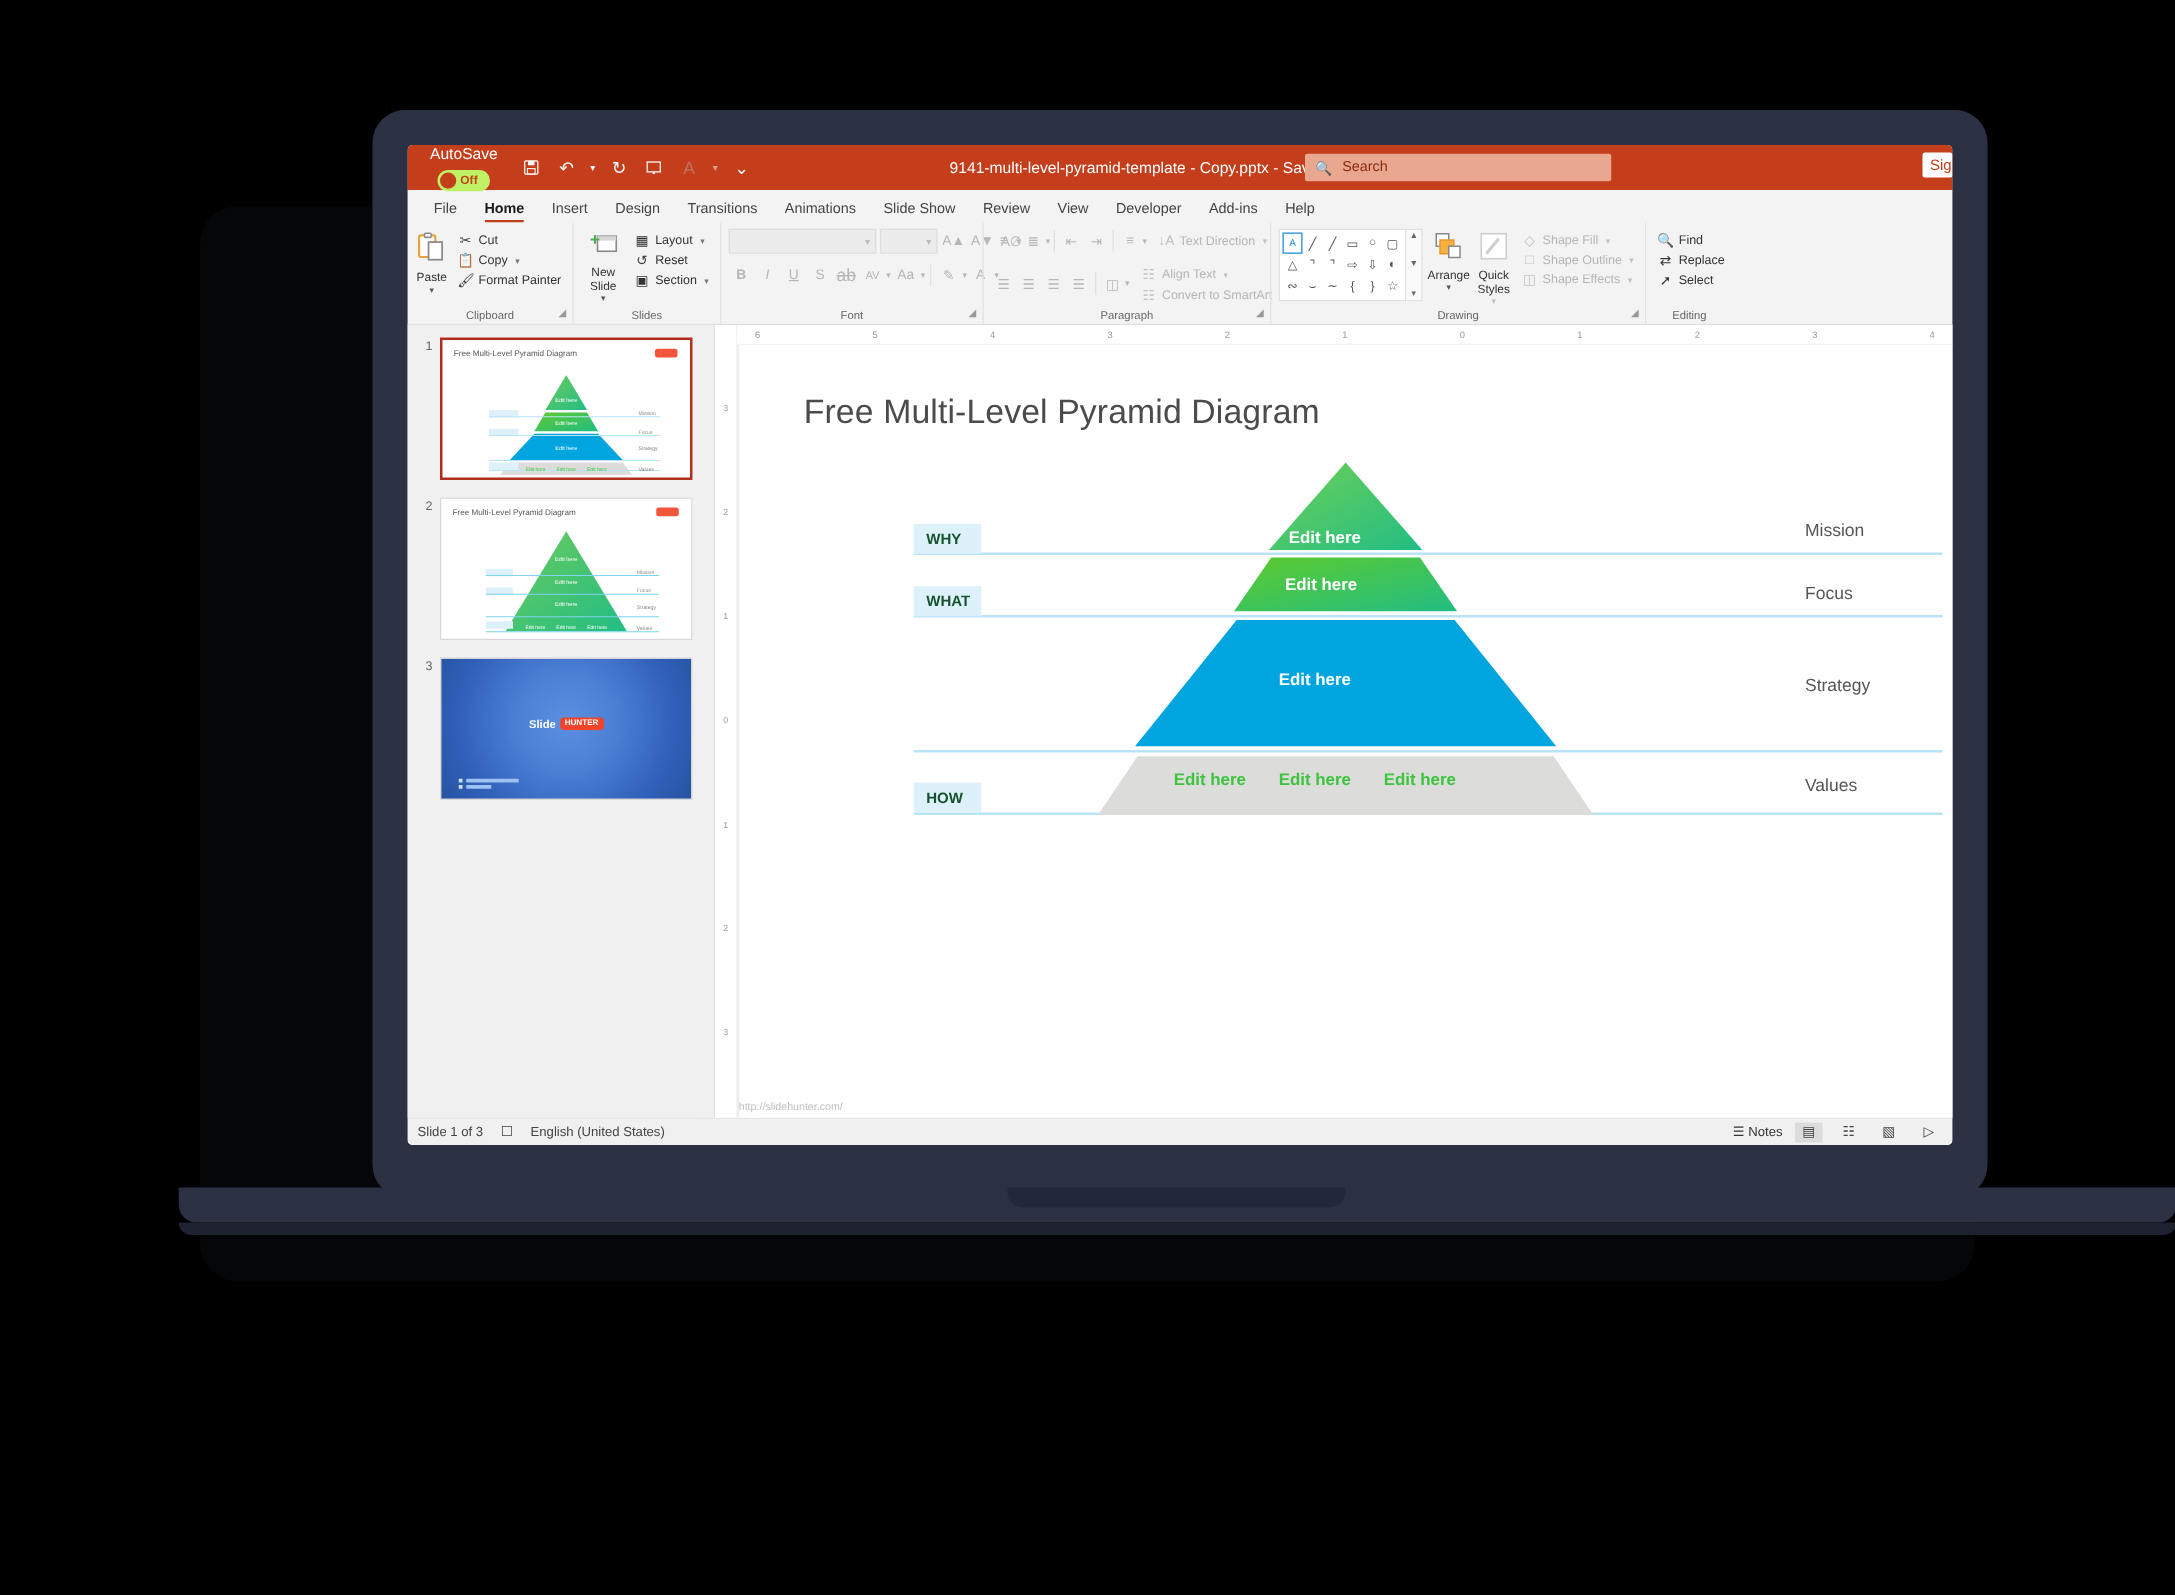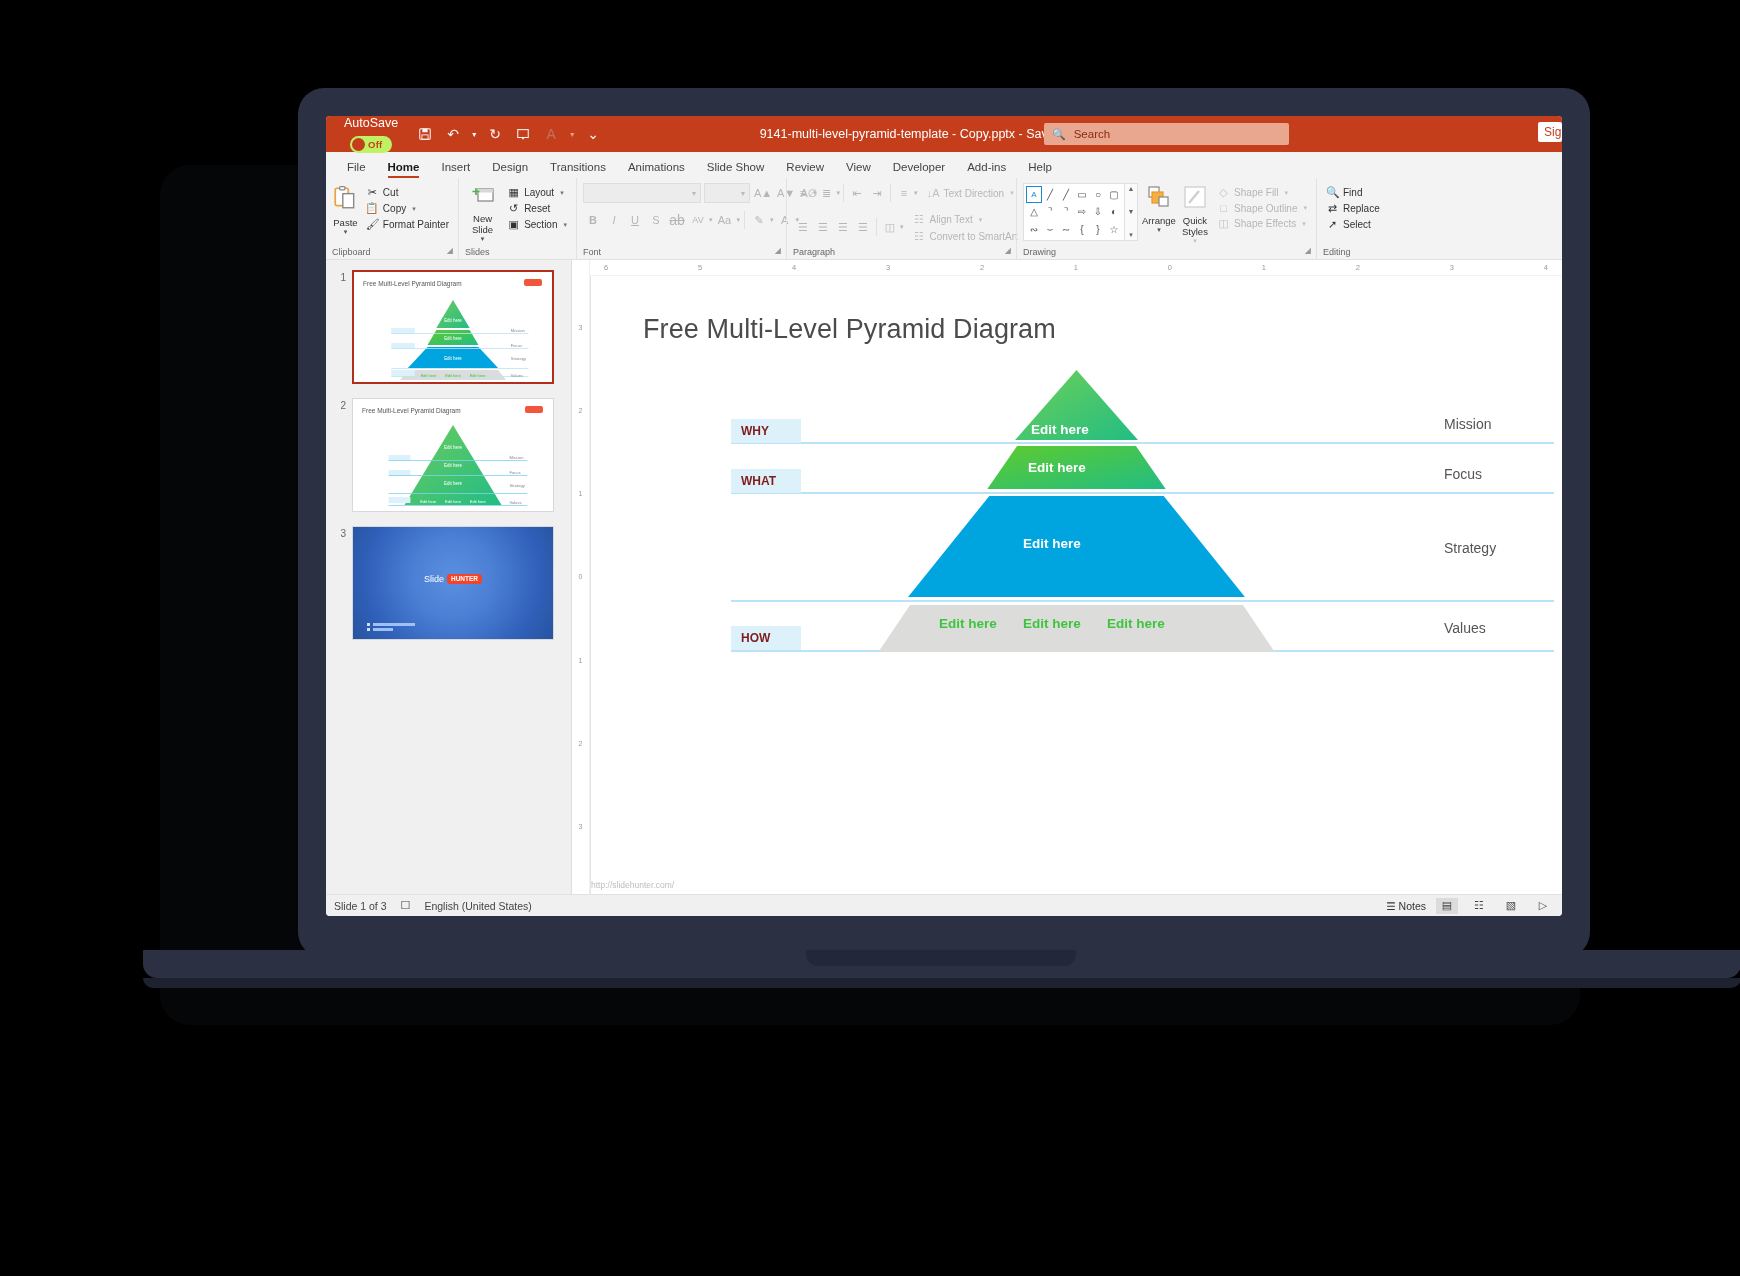--- a/index.html
+++ b/index.html
@@ -114,21 +114,21 @@
   .ribbon {
     height: 82px; background: #f3f3f3;
     display: flex; align-items: stretch; border-bottom: 1px solid #e0e0e0;
     position: relative; overflow: hidden;
   }
   .rgroup { position: relative; display: flex; flex-direction: column; padding: 2px 6px 0 6px; }
   .rgroup + .rgroup { border-left: 1px solid #e2e2e2; }
   .rgroup-body { flex: 1; display: flex; align-items: flex-start; gap: 4px; padding-top: 3px; }
   .rgroup-label {
     font-size: 9px; color: #666; text-align: center; height: 14px; line-height: 14px;
-    display:flex; align-items:center; justify-content:flex-start; gap: 4px;
+    display:flex; align-items:center; justify-content:center; gap: 4px;
   }
   .rgroup-label .dlg { font-size: 8px; color: #999; position: absolute; right: 5px; bottom: 1px; }
 
   .bigbtn { display: flex; flex-direction: column; align-items: center; width: 46px; padding-top: 2px; }
   .bigbtn .gl { font-size: 22px; line-height: 24px; }
   .bigbtn .lbl { font-size: 9.5px; color: #333; text-align: center; line-height: 11px; margin-top: 1px;}
   .bigbtn .dd { font-size: 7px; color: #555; }
   .smallcol { display: flex; flex-direction: column; gap: 1px; padding-top: 2px;}
   .smallbtn { display: flex; align-items: center; gap: 4px; font-size: 10px; color: #333; padding: 1px 3px; white-space: nowrap;}
   .smallbtn .gl { font-size: 11px; width: 13px; text-align: center; }
@@ -200,23 +200,23 @@
     position: absolute; left: 0px; top: 16px; right: 0; bottom: 0;
     background: #fff; border-left: 1px solid #e6e6e6;
   }
   .slide-title {
     position: absolute; left: 52px; top: 38px;
     font-size: 27px; color: #4b4b4b; letter-spacing: .1px;
   }
   .pyramid-area { position: absolute; left: 0; top: 86px; right: 0; height: 330px; }
 
   .side-tag {
-    position: absolute; width: 70px; height: 24px; background: #ddf1fb;
+    position: absolute; width: 54px; height: 24px; background: #ddf1fb;
     display: flex; align-items: center; padding-left: 10px;
-    font-size: 12px; font-weight: bold; color: #7f1d1d;
+    font-size: 12px; font-weight: bold; color: #14532d;
   }
   .hline { position: absolute; height: 1.5px; background: #b9e4f7; }
   .right-label { position: absolute; font-size: 14px; color: #555; }
   .edit-label {
     position: absolute; font-size: 13.5px; color: #fff; font-weight: 600; white-space: nowrap;
   }
   .edit-label.green { color: #3fc440; }
   .slide-footer {
     position: absolute; left: 0px; bottom: 4px; font-size: 8.5px; color: #bdbdbd;
   }
@@ -622,21 +622,21 @@
                 <text x="158" y="72" font-size="4.2" fill="#888" font-family="Liberation Sans, sans-serif">Strategy</text>
                 <text x="158" y="89" font-size="4.2" fill="#888" font-family="Liberation Sans, sans-serif">Values</text>
               </svg>
             </div>
           </div>
 
           <div class="thumb-row">
             <div class="thumb-num">3</div>
             <div class="thumb" style="background: radial-gradient(circle at 50% 45%, #5b8fe0 0%, #4a7fd4 35%, #2f5fb8 75%, #27539f 100%);">
               <div style="position:absolute; left:50%; top:46%; transform:translate(-50%,-50%); display:flex; align-items:center; gap:3px;">
-                <span style="color:#fff; font-size:9px; font-weight:normal;">Slide</span>
+                <span style="color:#fff; font-size:9px; font-weight:bold;">Slide</span>
                 <span style="background:#f2442b; color:#fff; font-size:6.5px; font-weight:bold; padding:1.5px 4px; border-radius:3px;">HUNTER</span>
               </div>
               <div style="position:absolute; left:14px; bottom:8px; display:flex; flex-direction:column; gap:2px;">
                 <span style="display:flex; gap:3px; align-items:center;">
                   <span style="width:3px;height:3px;background:#cfe0ff;display:inline-block;"></span>
                   <span style="width:42px;height:3px;background:#9dc0f5;display:inline-block;"></span>
                 </span>
                 <span style="display:flex; gap:3px; align-items:center;">
                   <span style="width:3px;height:3px;background:#cfe0ff;display:inline-block;"></span>
                   <span style="width:20px;height:3px;background:#9dc0f5;display:inline-block;"></span>

